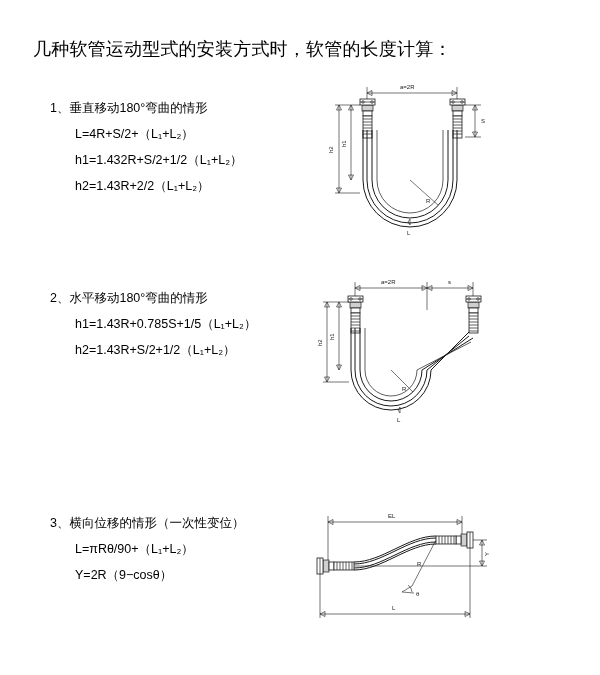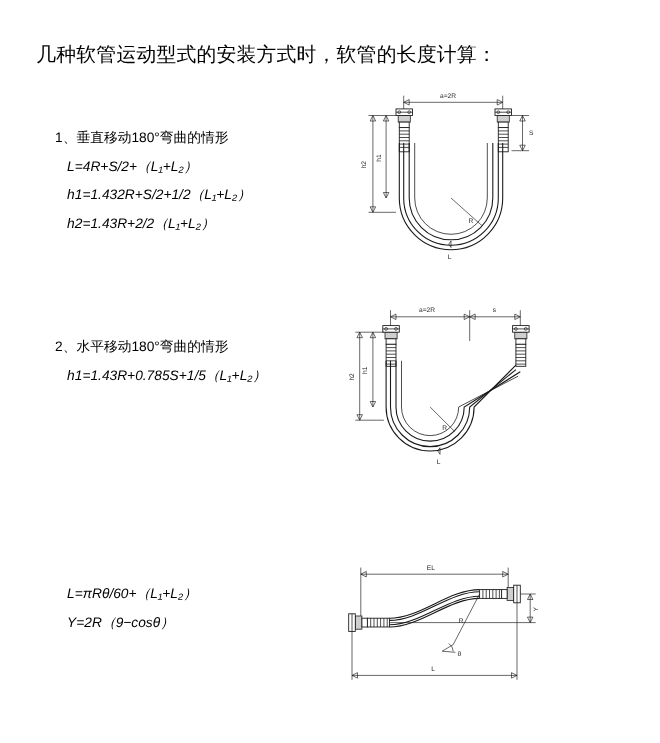--- a/index.html
+++ b/index.html
@@ -34,34 +34,33 @@
     left: 0;
     width: 600px;
   }
   .sec1 { top: 100px; }
   .sec2 { top: 290px; }
   .sec3 { top: 515px; }
 
   .text-col {
     position: absolute;
     left: 50px;
-    top: 17px;
+    top: 0;
     width: 260px;
   }
   .sec-title {
     font-size: 12.5px;
     white-space: nowrap;
     margin-bottom: 9px;
   }
   .formula {
     font-size: 12.5px;
     white-space: nowrap;
-    margin-left: 11px;
+    margin-left: 25px;
     margin-bottom: 9px;
-    font-style: italic;
   }
   .fig {
     position: absolute;
   }
   .fig1 { left: 305px; top: -25px; }
   .fig2 { left: 305px; top: -20px; }
   .fig3 { left: 290px; top: -15px; }
 
   svg { display: block; }
   .ln { stroke: #1a1a1a; fill: none; stroke-width: 1; }
@@ -158,20 +157,21 @@
         <line class="dim" x1="160" y1="30" x2="176" y2="30"></line>
         <line class="dim" x1="160" y1="62" x2="176" y2="62"></line>
       </svg>
     </div>
   </div>
 
   <div class="section sec2">
     <div class="text-col">
       <div class="sec-title">2、水平移动180°弯曲的情形</div>
       <div class="formula">h1=1.43R+0.785S+1/5（L₁+L₂）</div>
+      <div class="formula">h2=1.43R+S/2+1/2（L₁+L₂）</div>
     </div>
 
     <div class="fig fig2">
       <svg width="200" height="180" viewBox="0 0 200 180">
 
         <line class="dim" x1="50" y1="18" x2="122" y2="18"></line>
         <path class="dim" d="M50 18 l5 -2.5 v5 z" fill="#1a1a1a"></path>
         <path class="dim" d="M122 18 l-5 -2.5 v5 z" fill="#1a1a1a"></path>
         <text class="lbl" x="76" y="14">a=2R</text>
         <line class="dim" x1="122" y1="18" x2="168" y2="18"></line>
@@ -230,21 +230,22 @@
         <path class="dim" d="M34 100 l-2.5 -5 h5 z" fill="#1a1a1a"></path>
         <text class="lbl" x="29" y="70" transform="rotate(-90 29 70)">h1</text>
         <line class="dim" x1="18" y1="32" x2="44" y2="32"></line>
         <line class="dim" x1="18" y1="112" x2="44" y2="112"></line>
       </svg>
     </div>
   </div>
 
   <div class="section sec3">
     <div class="text-col">
-      <div class="formula">L=πRθ/60+（L₁+L₂）</div>
+      <div class="sec-title">3、横向位移的情形（一次性变位）</div>
+      <div class="formula">L=πRθ/90+（L₁+L₂）</div>
       <div class="formula">Y=2R（9−cosθ）</div>
     </div>
 
     <div class="fig fig3">
       <svg width="210" height="140" viewBox="0 0 210 140">
 
         <line class="dim" x1="38" y1="22" x2="172" y2="22"></line>
         <path class="dim" d="M38 22 l5 -2.5 v5 z" fill="#1a1a1a"></path>
         <path class="dim" d="M172 22 l-5 -2.5 v5 z" fill="#1a1a1a"></path>
         <text class="lbl" x="98" y="18">EL</text>

